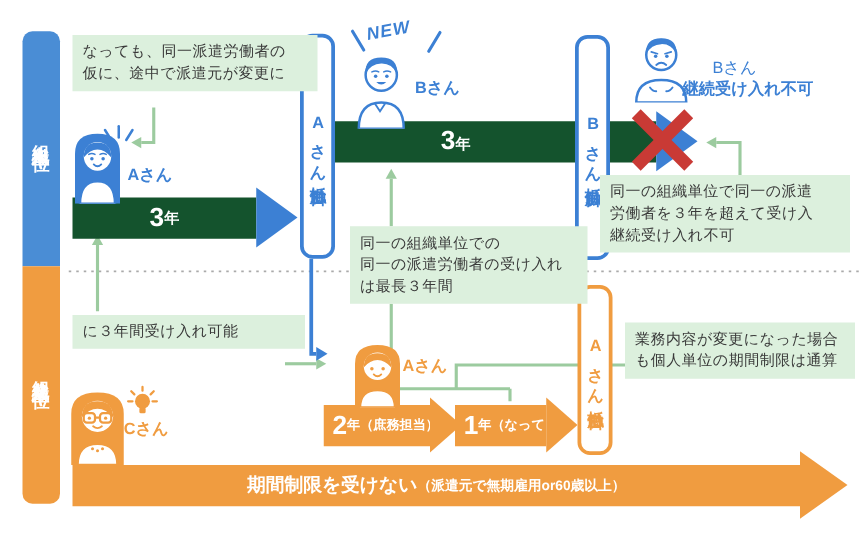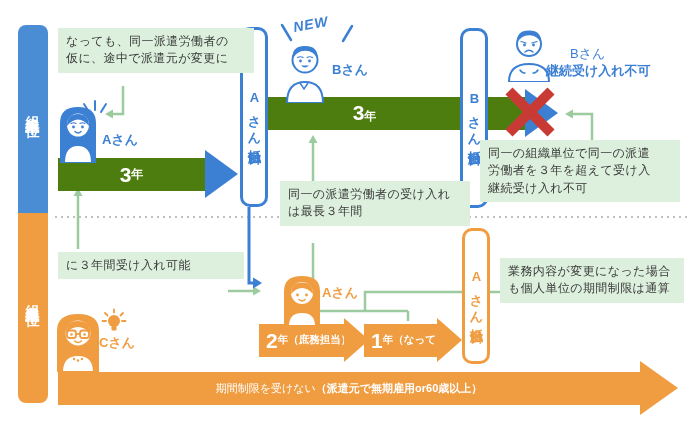--- a/index.html
+++ b/index.html
@@ -13,31 +13,31 @@
   
   .unit-bar{position:absolute;left:18px;width:30px;color:#fff;display:flex;align-items:center;justify-content:center;z-index:3;}
   .unit-bar span{writing-mode:vertical-rl;text-orientation:upright;font-size:14px;font-weight:bold;letter-spacing:3px;}
   .unit-1{top:25px;height:188px;background:#4a8dd5;border-radius:8px 8px 0 0;}
   .unit-2{top:213px;height:190px;background:#f09c40;border-radius:0 0 8px 8px;}
 
   
   .harrow{position:absolute;display:flex;align-items:center;z-index:2;}
   .harrow .body{height:33px;display:flex;align-items:center;justify-content:center;color:#fff;white-space:nowrap;}
   .harrow .head{width:0;height:0;border-style:solid;}
-  .blue .body{background:#4d7c0f;}
+  .blue .body{background:#14532d;}
   .blue .head{border-width:24px 0 24px 33px;border-color:transparent transparent transparent #3c80d4;}
   .orange .body{background:#f09c40;}
   .orange .head{border-width:22px 0 22px 25px;border-color:transparent transparent transparent #f09c40;}
   .bottom-arrow .head{border-width:27px 0 27px 38px;border-color:transparent transparent transparent #f09c40;}
   .num{font-size:21px;font-weight:bold;line-height:1;}
   .unit-txt{font-size:12px;font-weight:bold;}
   .small-unit{font-size:10.5px;font-weight:bold;}
   .start-pad{justify-content:flex-start !important;padding-left:7px;}
   .shift-left{margin-right:64px;}
-  .bottom-main{font-size:11px;font-weight:normal;}
+  .bottom-main{font-size:15px;font-weight:bold;}
   .bottom-sub{font-size:11px;font-weight:bold;}
 
   
   .vbar{position:absolute;width:28px;background:#fff;border-radius:10px;display:flex;align-items:center;justify-content:center;z-index:3;box-sizing:border-box;}
   .vbar span{writing-mode:vertical-rl;text-orientation:upright;font-size:13px;font-weight:bold;letter-spacing:1.5px;}
   .vbar.b-blue{border:3px solid #3c80d4;color:#3c80d4;}
   .vbar.b-orange{border:3px solid #f09c40;color:#f09c40;}
 
   
   .note{position:absolute;background:#dcf0dd;color:#3a3a3a;font-size:12px;line-height:1.45;padding:5px 8px;letter-spacing:0.4px;z-index:4;}
@@ -136,20 +136,21 @@
   <div class="note" style="left:58px;top:28px;width:180px;">
     <div>なっても、同一派遣労働者の</div>
     <div>仮に、途中で派遣元が変更に</div>
   </div>
   <div class="note" style="left:480px;top:140px;width:184px;">
     <div>同一の組織単位で同一の派遣</div>
     <div>労働者を３年を超えて受け入</div>
     <div>継続受け入れ不可</div>
   </div>
   <div class="note" style="left:280px;top:181px;width:174px;">
+    <div>同一の組織単位での</div>
     <div>同一の派遣労働者の受け入れ</div>
     <div>は最長３年間</div>
   </div>
   <div class="note" style="left:58px;top:252px;width:170px;">
     <div>に３年間受け入れ可能</div>
   </div>
   <div class="note" style="left:500px;top:258px;width:168px;">
     <div>業務内容が変更になった場合</div>
     <div>も個人単位の期間制限は通算</div>
   </div>

